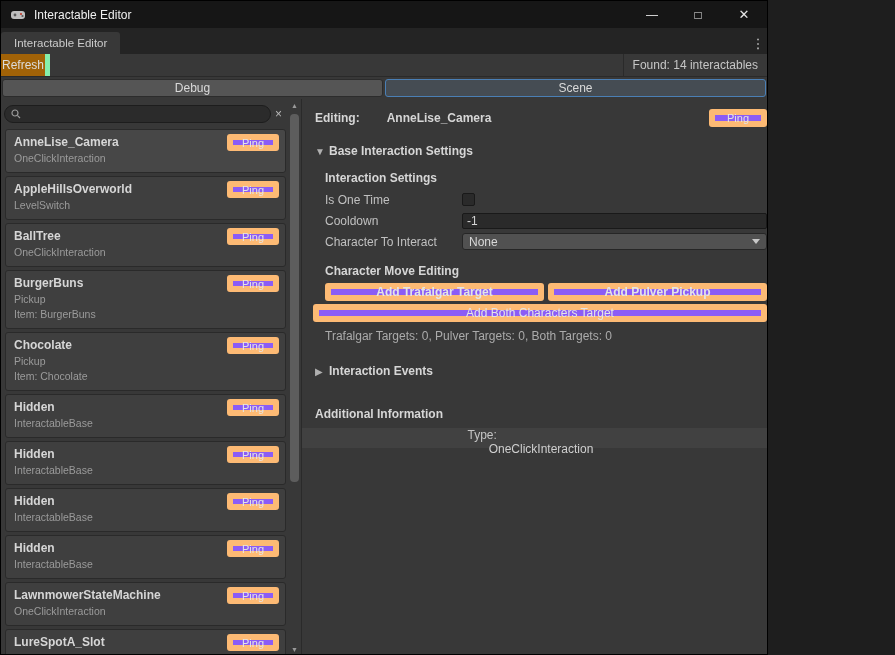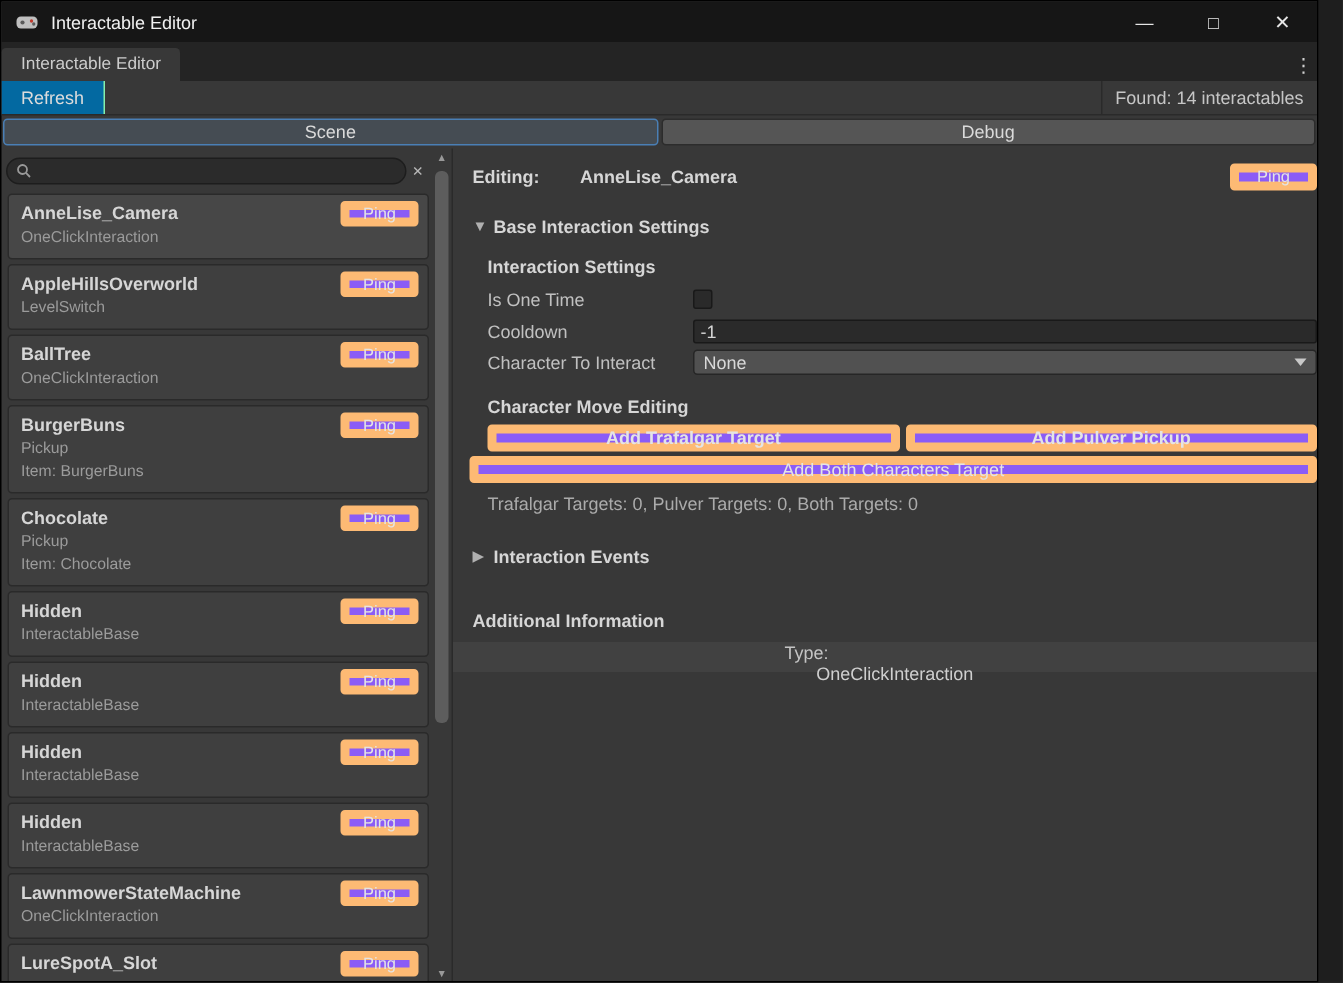--- a/index.html
+++ b/index.html
@@ -1,40 +1,40 @@
 <!DOCTYPE html>
 <html><head>
 <meta charset="utf-8">
 <style>
   * { box-sizing: border-box; margin: 0; padding: 0; }
   html,body { background:#1e1e1e; }
   body { font-family: "Liberation Sans", sans-serif; }
   .window {
-    width: 879px; height: 655px; background:#383838; overflow:hidden;
+    width: 768px; height: 655px; background:#383838; overflow:hidden;
     position:relative; color:#c8c8c8; font-size:12px; border:1px solid #000;
   }
 
   
   .titlebar { height:27px; background:#161616; display:flex; align-items:center; padding-left:9px; }
   .app-icon { width:16px; height:16px; margin-right:8px; display:flex; }
   .title-text { color:#f0f0f0; font-size:12px; }
   .tb-spacer { flex:1; }
   .win-btn { width:46px; height:27px; display:flex; align-items:center; justify-content:center; color:#e6e6e6; font-size:12px; }
   .win-btn.close { font-size:13px; }
 
   
   .tabstrip { height:26px; background:#242424; display:flex; align-items:flex-end; }
   .doctab { height:22px; background:#383838; padding:0 13px; display:flex; align-items:center;
             color:#cccccc; font-size:11.5px; border-radius:3px 3px 0 0; margin-left:0px; }
   .strip-spacer { flex:1; }
   .kebab { width:18px; height:22px; display:flex; align-items:center; justify-content:center; color:#d0d0d0; font-size:13px; }
 
   
   .toolbar { height:23px; background:#383838; border-bottom:1px solid #2a2a2a; display:flex; align-items:stretch; }
-  .toolbar-btn { padding:0 13px; display:flex; align-items:center; color:#dcdcdc; background:#0369a1; border-right:1px solid #86efac; font-size:12px; }
+  .toolbar-btn { padding:0 1px; display:flex; align-items:center; color:#dcdcdc; background:#a16207; border-right:5px solid #86efac; font-size:12px; }
   .toolbar-spacer { flex:1; }
   .found-label { display:flex; align-items:center; padding:0 9px; color:#c6c6c6; border-left:1px solid #2a2a2a; font-size:12px; }
 
   
   .viewtabs { height:22px; display:flex; gap:2px; padding:2px 1px; }
   .viewtab { flex:1; display:flex; align-items:center; justify-content:center; font-size:12px;
              color:#dadada; border-radius:3px; }
   .viewtab.active { background:#454c53; border:1px solid #4a7fb5; }
   .viewtab.inactive { background:#555555; border:1px solid #2c2c2c; }
 
@@ -126,22 +126,22 @@
     <div class="kebab">⋮</div>
   </div>
 
   <div class="toolbar">
     <div class="toolbar-btn">Refresh</div>
     <span class="toolbar-spacer"></span>
     <div class="found-label">Found: 14 interactables</div>
   </div>
 
   <div class="viewtabs">
+    <div class="viewtab inactive">Debug</div>
     <div class="viewtab active">Scene</div>
-    <div class="viewtab inactive">Debug</div>
   </div>
 
   <div class="main">
 
     <div class="left">
       <div class="searchrow">
         <div class="searchfield">
           <svg width="10" height="10" viewBox="0 0 10 10">
             <circle cx="4" cy="4" r="3" fill="none" stroke="#9a9a9a" stroke-width="1.2"></circle>
             <line x1="6.3" y1="6.3" x2="9" y2="9" stroke="#9a9a9a" stroke-width="1.2"></line>

